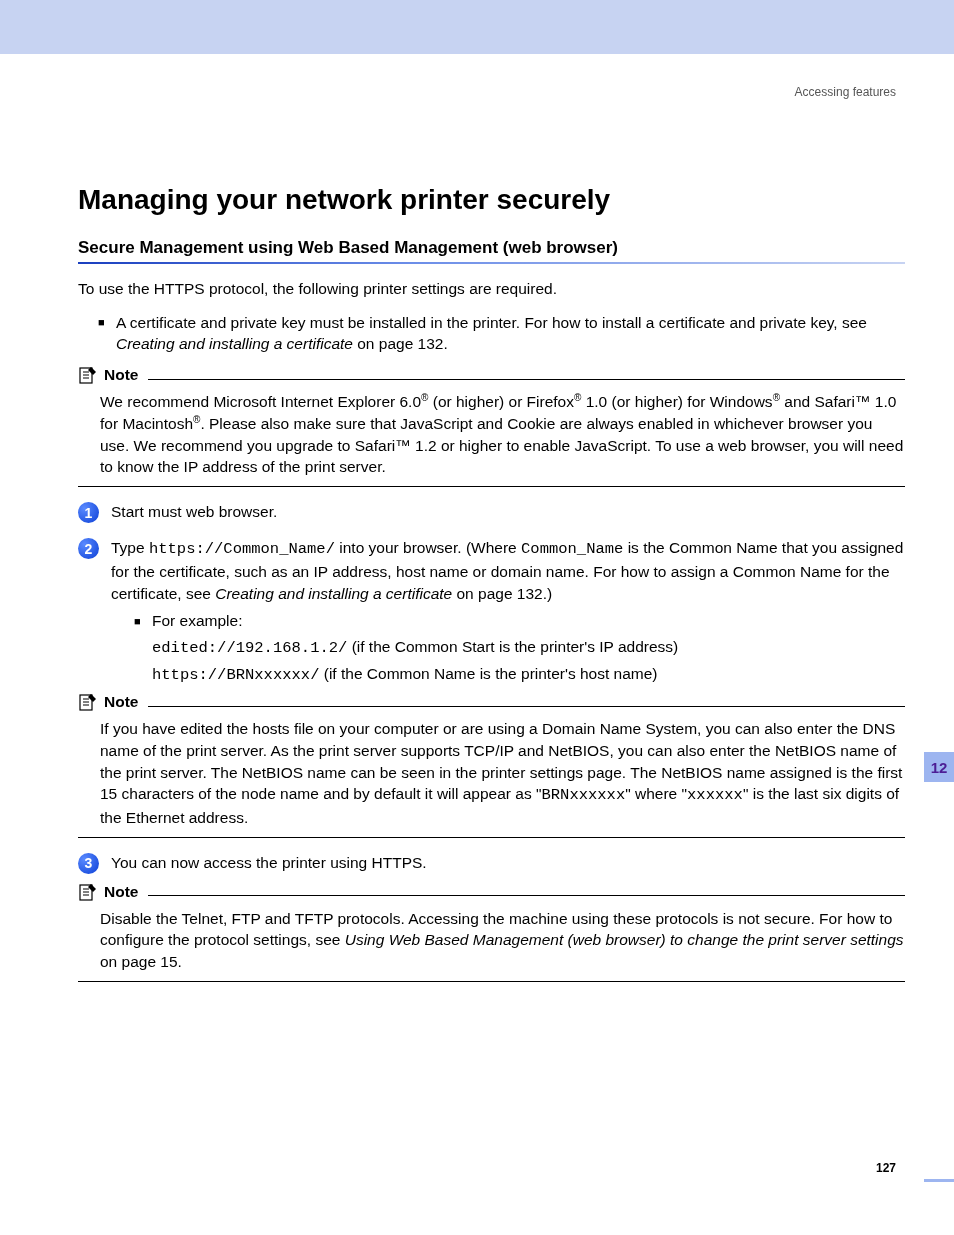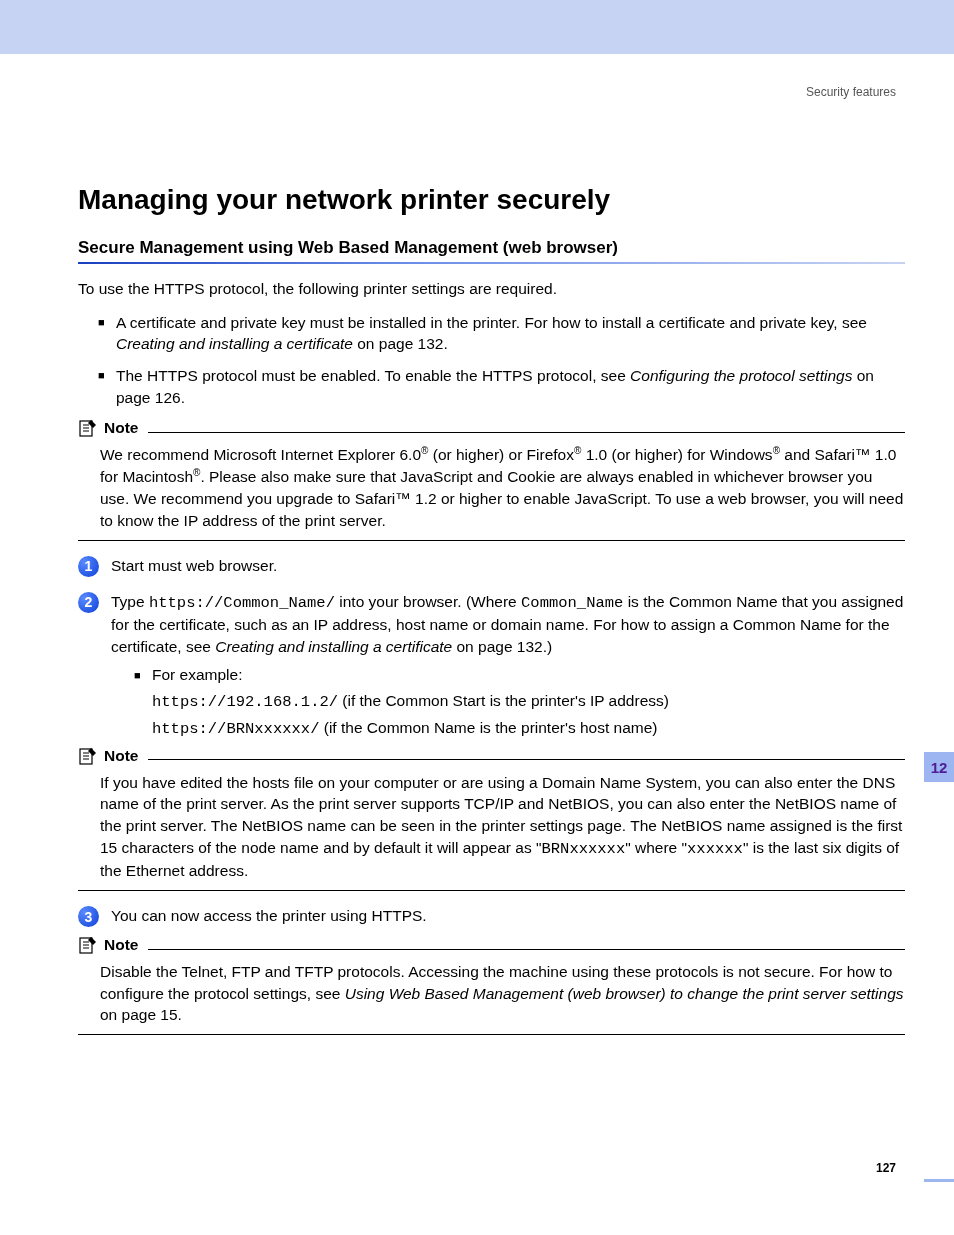--- a/index.html
+++ b/index.html
@@ -183,38 +183,35 @@
     width: 30px;
     height: 3px;
     background: #9db5f0;
   }
 </style>
 </head>
 <body>
 
 <div class="top-band"></div>
 
-<div class="header-section">Security features</div>
+<div class="header-section">Accessing features</div>
 
 <div class="content">
 
   <h1>Managing your network printer securely</h1>
 
 
   <h2>Secure Management using Web Based Management (web browser)</h2>
   <div class="gradient-rule"></div>
 
   <p class="body-text">To use the HTTPS protocol, the following printer settings are required.</p>
 
   <div class="bullet-list">
     <div class="bullet-item">
       <span>A certificate and private key must be installed in the printer. For how to install a certificate and private key, see </span><span class="italic">Creating and installing a certificate</span><span> on page 132.</span>
-    </div>
-    <div class="bullet-item">
-      <span>The HTTPS protocol must be enabled. To enable the HTTPS protocol, see </span><span class="italic">Configuring the protocol settings</span><span> on page 126.</span>
     </div>
   </div>
 
   <div class="note-block">
     <div class="note-header">
       <svg class="note-icon-svg" viewBox="0 0 20 20">
           <rect x="2" y="3" width="12" height="15" fill="none" stroke="#000" stroke-width="1.2"></rect>
           <line x1="5" y1="7" x2="11" y2="7" stroke="#000" stroke-width="1"></line>
           <line x1="5" y1="10" x2="11" y2="10" stroke="#000" stroke-width="1"></line>
           <line x1="5" y1="13" x2="11" y2="13" stroke="#000" stroke-width="1"></line>
@@ -238,21 +235,21 @@
     <div class="step-circle">2</div>
     <div class="step-text">
       <span>Type </span><span class="mono">https://Common_Name/</span><span> into your browser. (Where </span><span class="mono">Common_Name</span><span> is the Common Name that you assigned for the certificate, such as an IP address, host name or domain name. For how to assign a Common Name for the certificate, see </span><span class="italic">Creating and installing a certificate</span><span> on page 132.)</span>
     </div>
   </div>
 
   <div class="sub-bullet">
     <div class="sub-bullet-item">For example:</div>
   </div>
   <div class="example-line">
-    <span class="mono">https://192.168.1.2/</span><span> (if the Common Start is the printer's IP address)</span>
+    <span class="mono">edited://192.168.1.2/</span><span> (if the Common Start is the printer's IP address)</span>
   </div>
   <div class="example-line">
     <span class="mono">https://BRNxxxxxx/</span><span> (if the Common Name is the printer's host name)</span>
   </div>
 
   <div class="note-block">
     <div class="note-header">
       <svg class="note-icon-svg" viewBox="0 0 20 20">
           <rect x="2" y="3" width="12" height="15" fill="none" stroke="#000" stroke-width="1.2"></rect>
           <line x1="5" y1="7" x2="11" y2="7" stroke="#000" stroke-width="1"></line>

